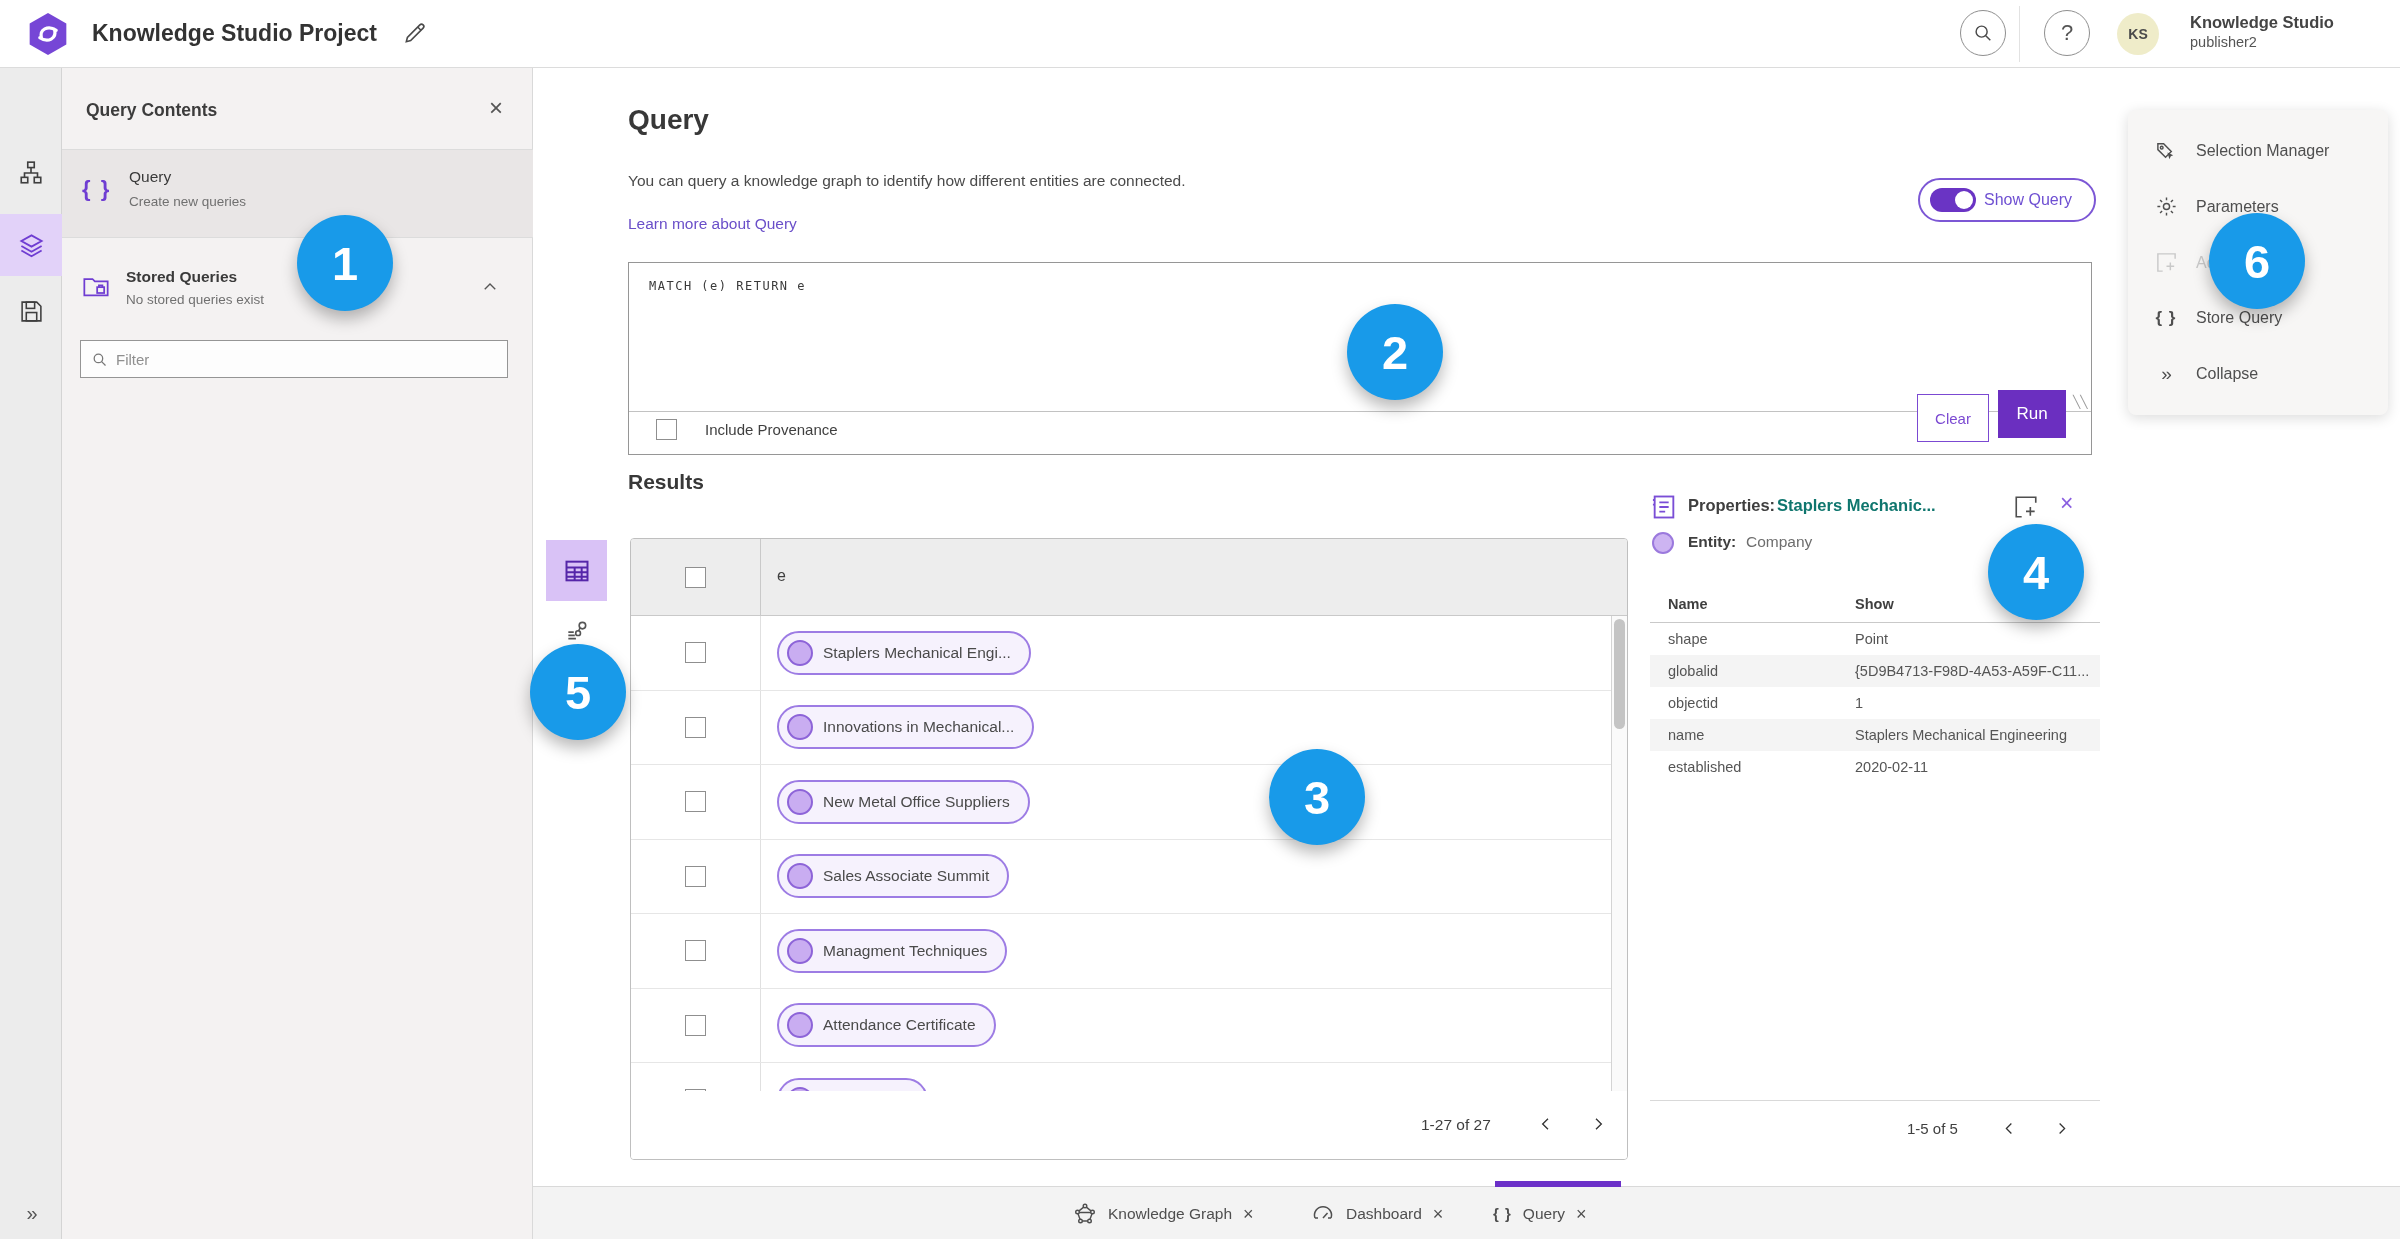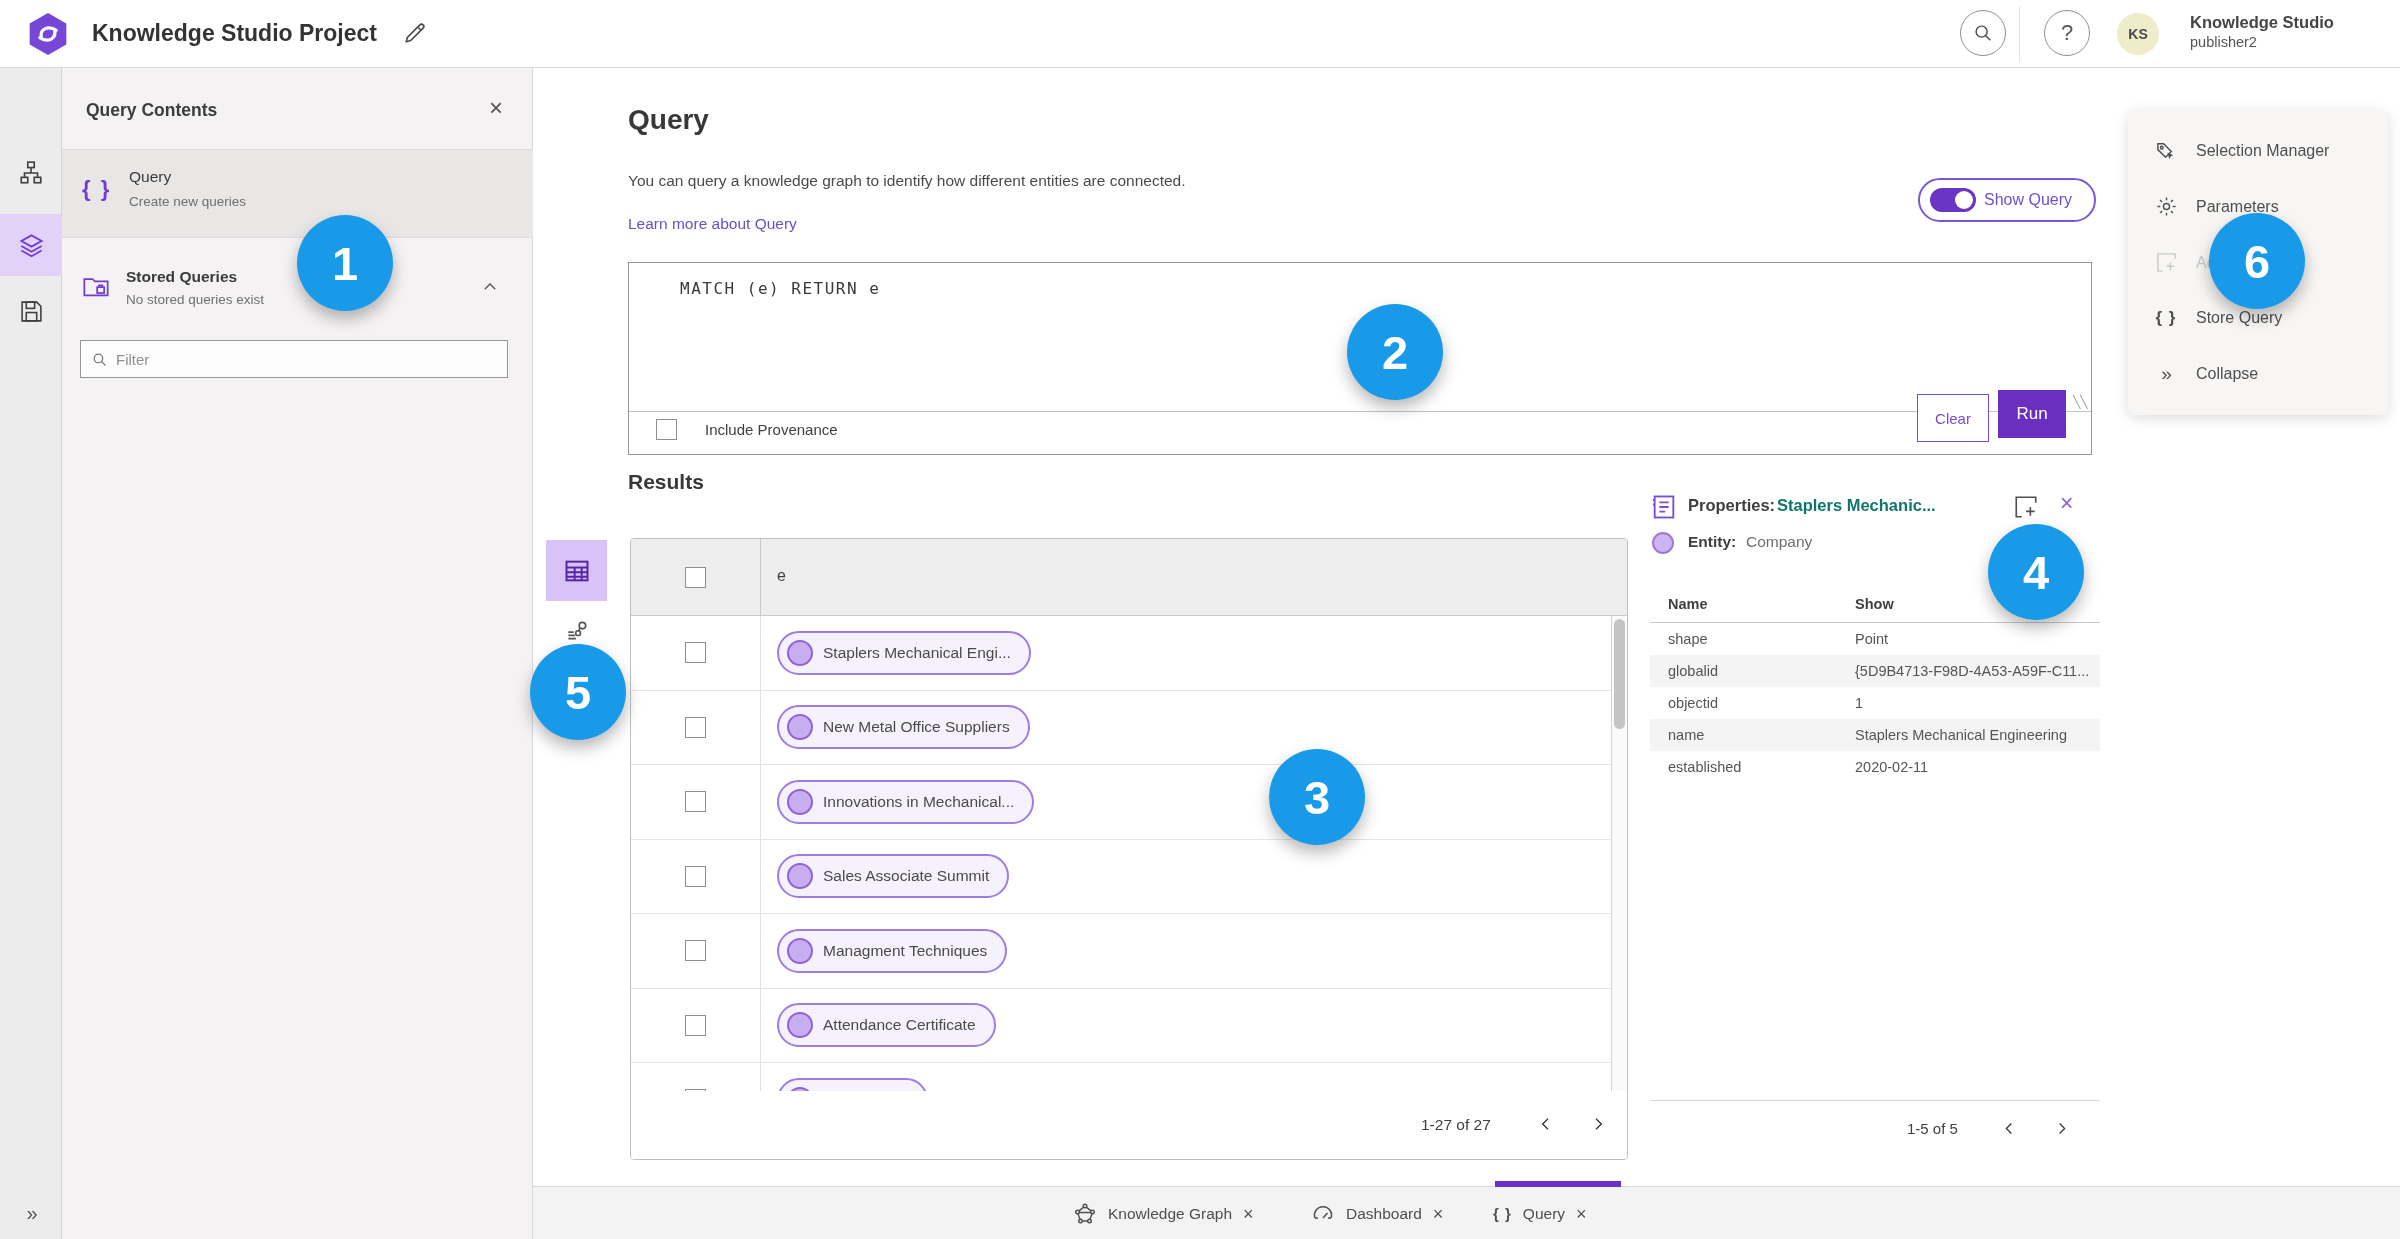--- a/index.html
+++ b/index.html
@@ -59,21 +59,21 @@
   .q-desc { position:absolute; left:628px; top:172px; font-size:15.5px; color:#4a4a4a; }
   .q-link { position:absolute; left:628px; top:215px; font-size:15.5px; color:#6a4fc9; text-decoration:none; }
   .show-toggle { position:absolute; left:1918px; top:178px; width:178px; height:44px; border:2px solid #7c57d5; border-radius:22px;
     background:#fff; display:flex; align-items:center; padding-left:10px; gap:8px; cursor:pointer; }
   .tg-track { width:46px; height:24px; border-radius:12px; background:#6a34c4; position:relative; flex:none; }
   .tg-knob { position:absolute; right:3px; top:3px; width:18px; height:18px; border-radius:50%; background:#fff; }
   .tg-label { font-size:16px; color:#6e4fd2; }
 
   .code-panel { position:absolute; left:628px; top:262px; width:1464px; height:193px; background:#fff; border:1px solid #969696; }
   .code-area { position:absolute; left:0; top:0; width:100%; height:149px; border-bottom:1px solid #c2c2c2; }
-  .code-text { position:absolute; left:20px; top:16px; font-family:"DejaVu Sans Mono", monospace; font-size:16px; letter-spacing:1.5px; color:#3a3a3a;margin-left:31px; }
+  .code-text { position:absolute; left:20px; top:16px; font-family:"DejaVu Sans Mono", monospace; font-size:12px; letter-spacing:1.5px; color:#3a3a3a; }
   .resize-grip { position:absolute; right:4px; bottom:2px; color:#9a9a9a; font-size:12px; transform:scaleX(-1); }
   .code-footer { position:absolute; left:0; bottom:0; width:100%; height:43px; }
   .cb { width:21px; height:21px; border:1px solid #8f8f8f; background:#fff; flex:none; }
   .prov { position:absolute; left:27px; bottom:14px; display:flex; align-items:center; gap:28px; }
   .prov-label { font-size:15px; color:#3f3f3f; }
   .btn-clear { position:absolute; left:1288px; bottom:12px; width:72px; height:48px; background:#fff; border:1.5px solid #7b49d2;
     color:#7b49d2; font-size:15px; font-family:"Liberation Sans", sans-serif; }
   .btn-run { position:absolute; left:1369px; bottom:16px; width:68px; height:48px; background:#6b2fc0; border:none;
     color:#fff; font-size:17px; font-family:"Liberation Sans", sans-serif; }
 
@@ -318,30 +318,30 @@
             <span class="dot"></span>
             <span class="pill-label">Staplers Mechanical Engi...</span>
           </span>
       </div>
       <div class="rc-row">
         <div class="cbcell">
             <span class="cb"></span>
           </div>
         <span class="pill">
             <span class="dot"></span>
+            <span class="pill-label">Innovations in Mechanical...</span>
+          </span>
+      </div>
+      <div class="rc-row">
+        <div class="cbcell">
+            <span class="cb"></span>
+          </div>
+        <span class="pill">
+            <span class="dot"></span>
             <span class="pill-label">New Metal Office Suppliers</span>
-          </span>
-      </div>
-      <div class="rc-row">
-        <div class="cbcell">
-            <span class="cb"></span>
-          </div>
-        <span class="pill">
-            <span class="dot"></span>
-            <span class="pill-label">Innovations in Mechanical...</span>
           </span>
       </div>
       <div class="rc-row">
         <div class="cbcell">
             <span class="cb"></span>
           </div>
         <span class="pill">
             <span class="dot"></span>
             <span class="pill-label">Sales Associate Summit</span>
           </span>

